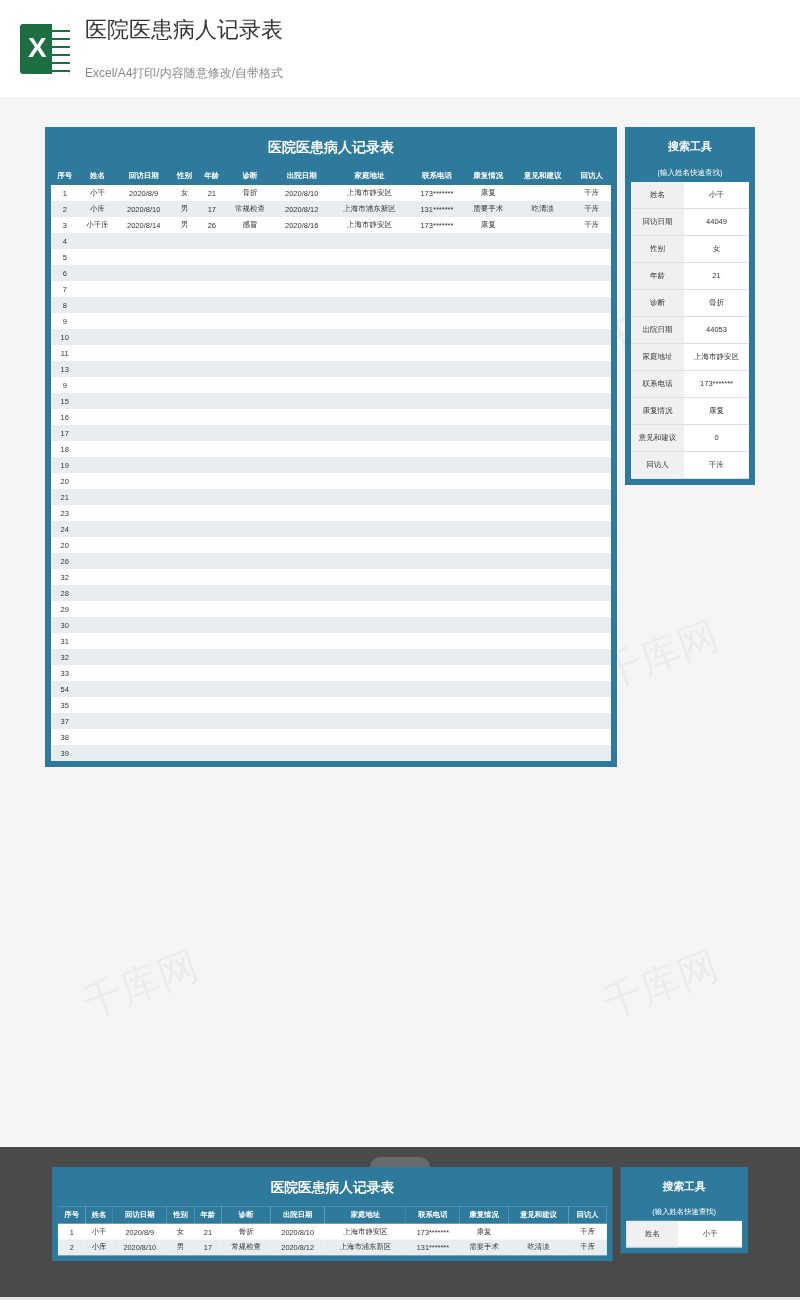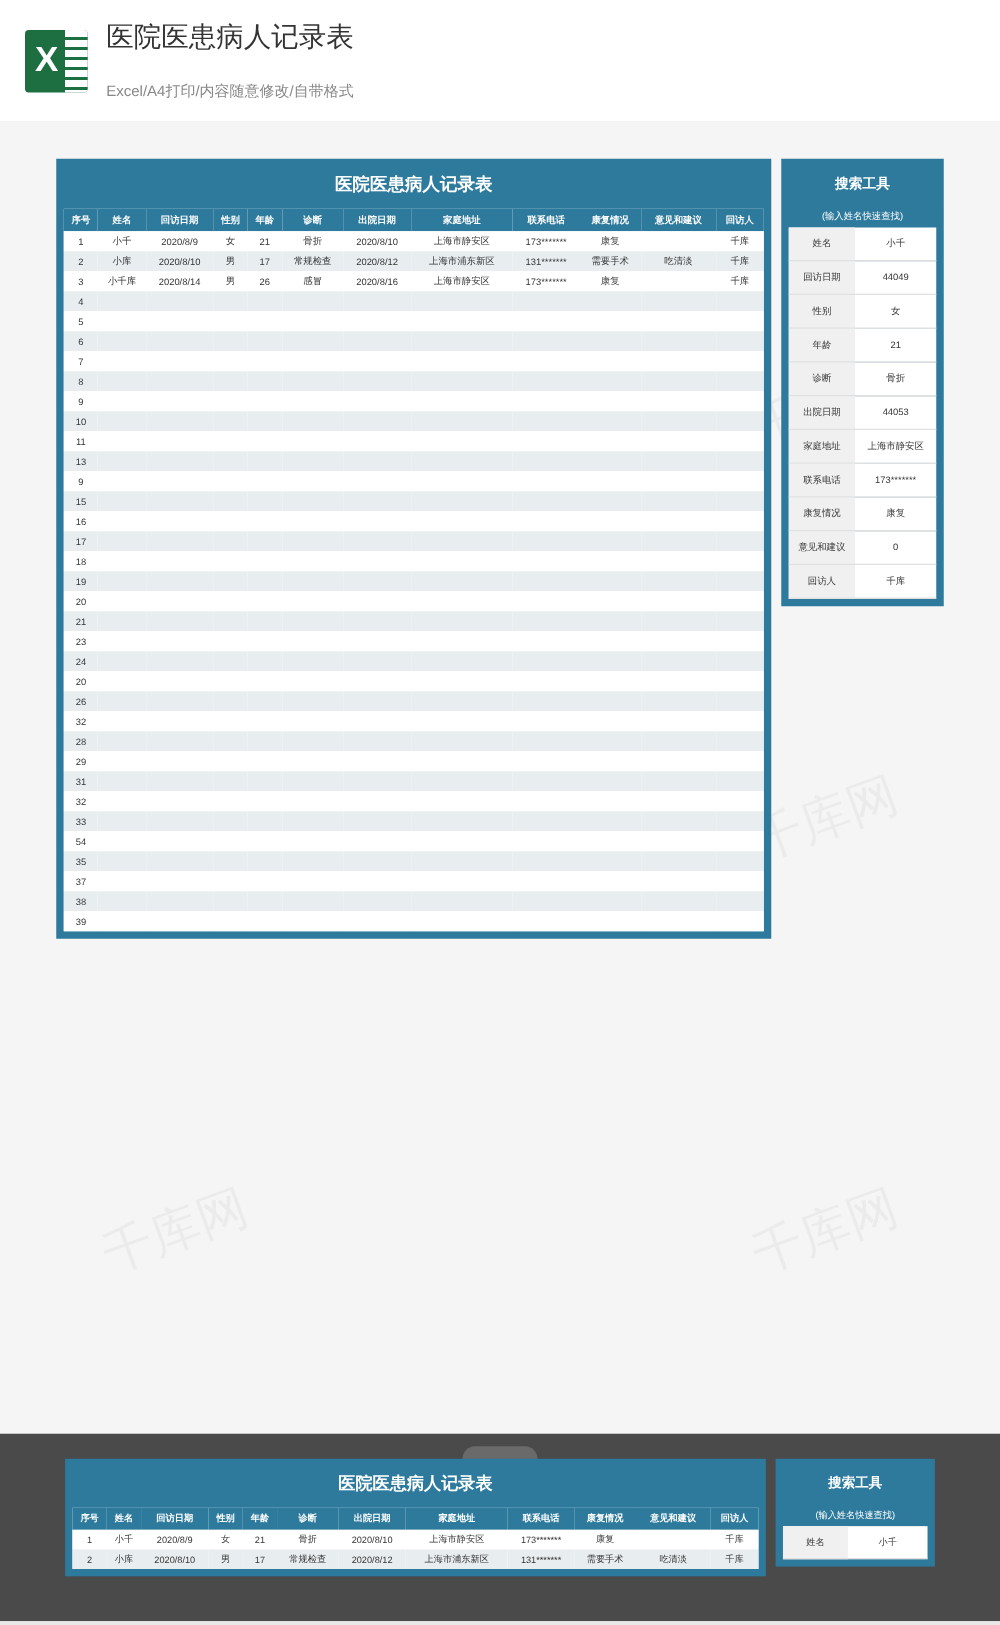--- a/index.html
+++ b/index.html
@@ -450,20 +450,34 @@
                 <td></td>
                 <td></td>
                 <td></td>
                 <td></td>
                 <td></td>
                 <td></td>
                 <td></td>
                 <td></td>
               </tr>
               <tr>
+                <td>30</td>
+                <td></td>
+                <td></td>
+                <td></td>
+                <td></td>
+                <td></td>
+                <td></td>
+                <td></td>
+                <td></td>
+                <td></td>
+                <td></td>
+                <td></td>
+              </tr>
+              <tr>
                 <td>31</td>
                 <td></td>
                 <td></td>
                 <td></td>
                 <td></td>
                 <td></td>
                 <td></td>
                 <td></td>
                 <td></td>
                 <td></td>

